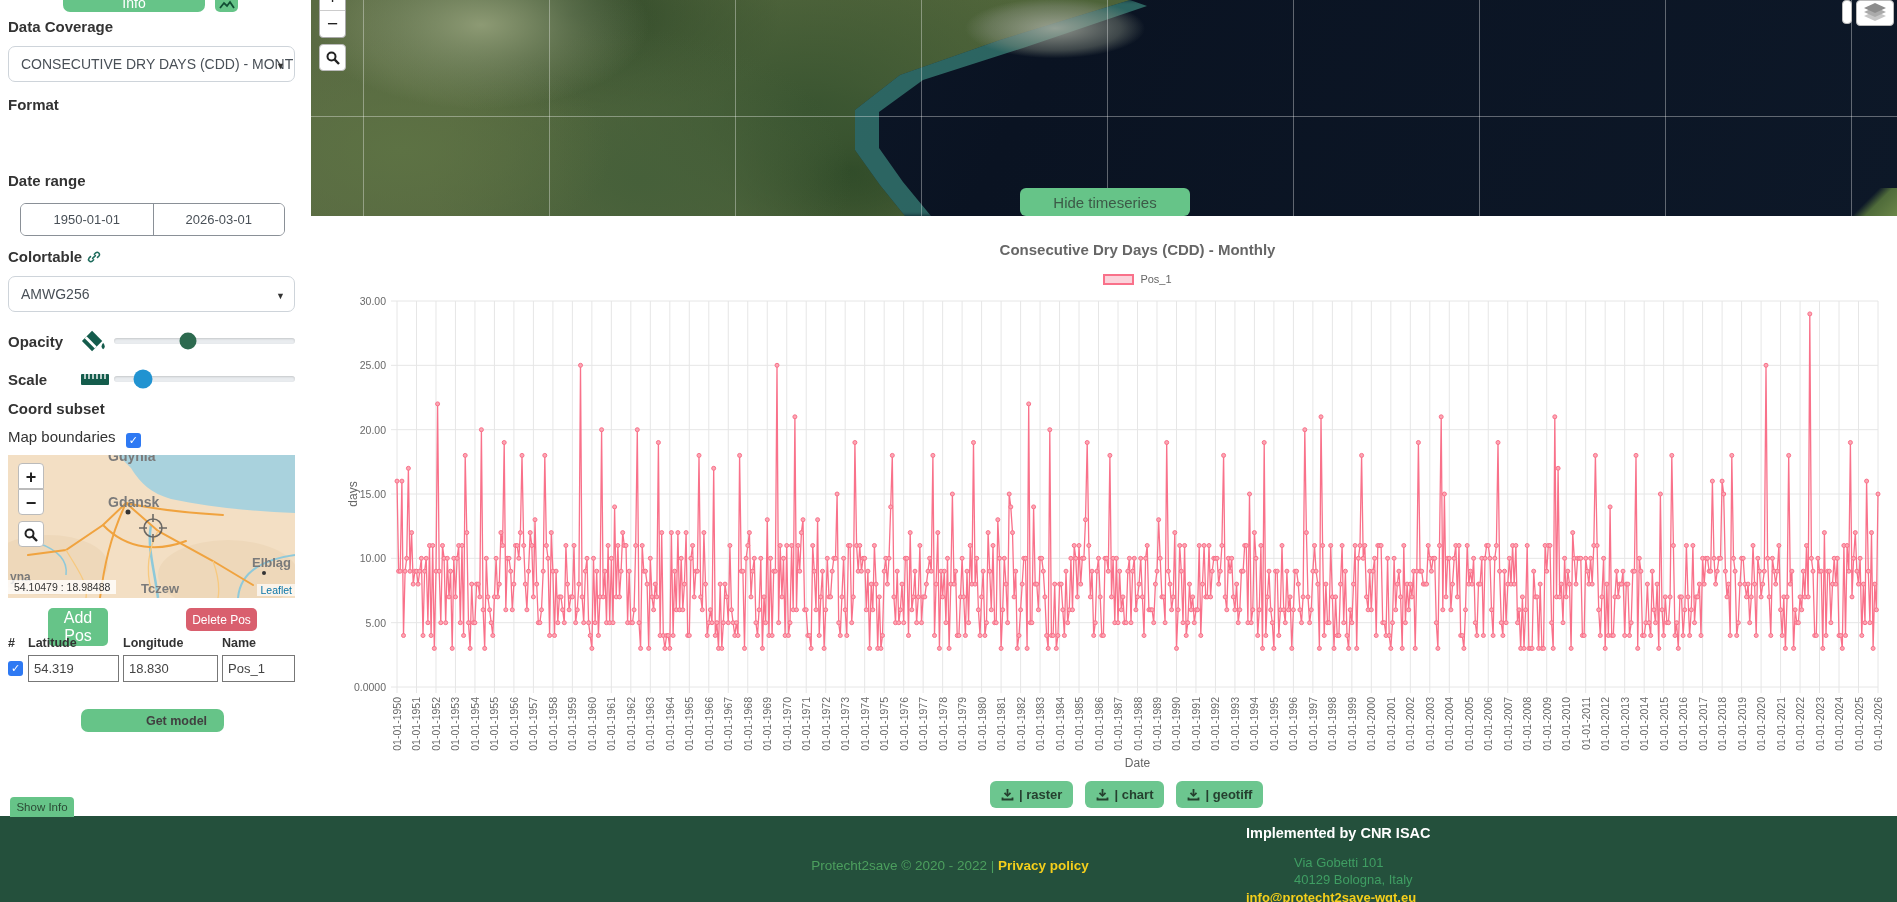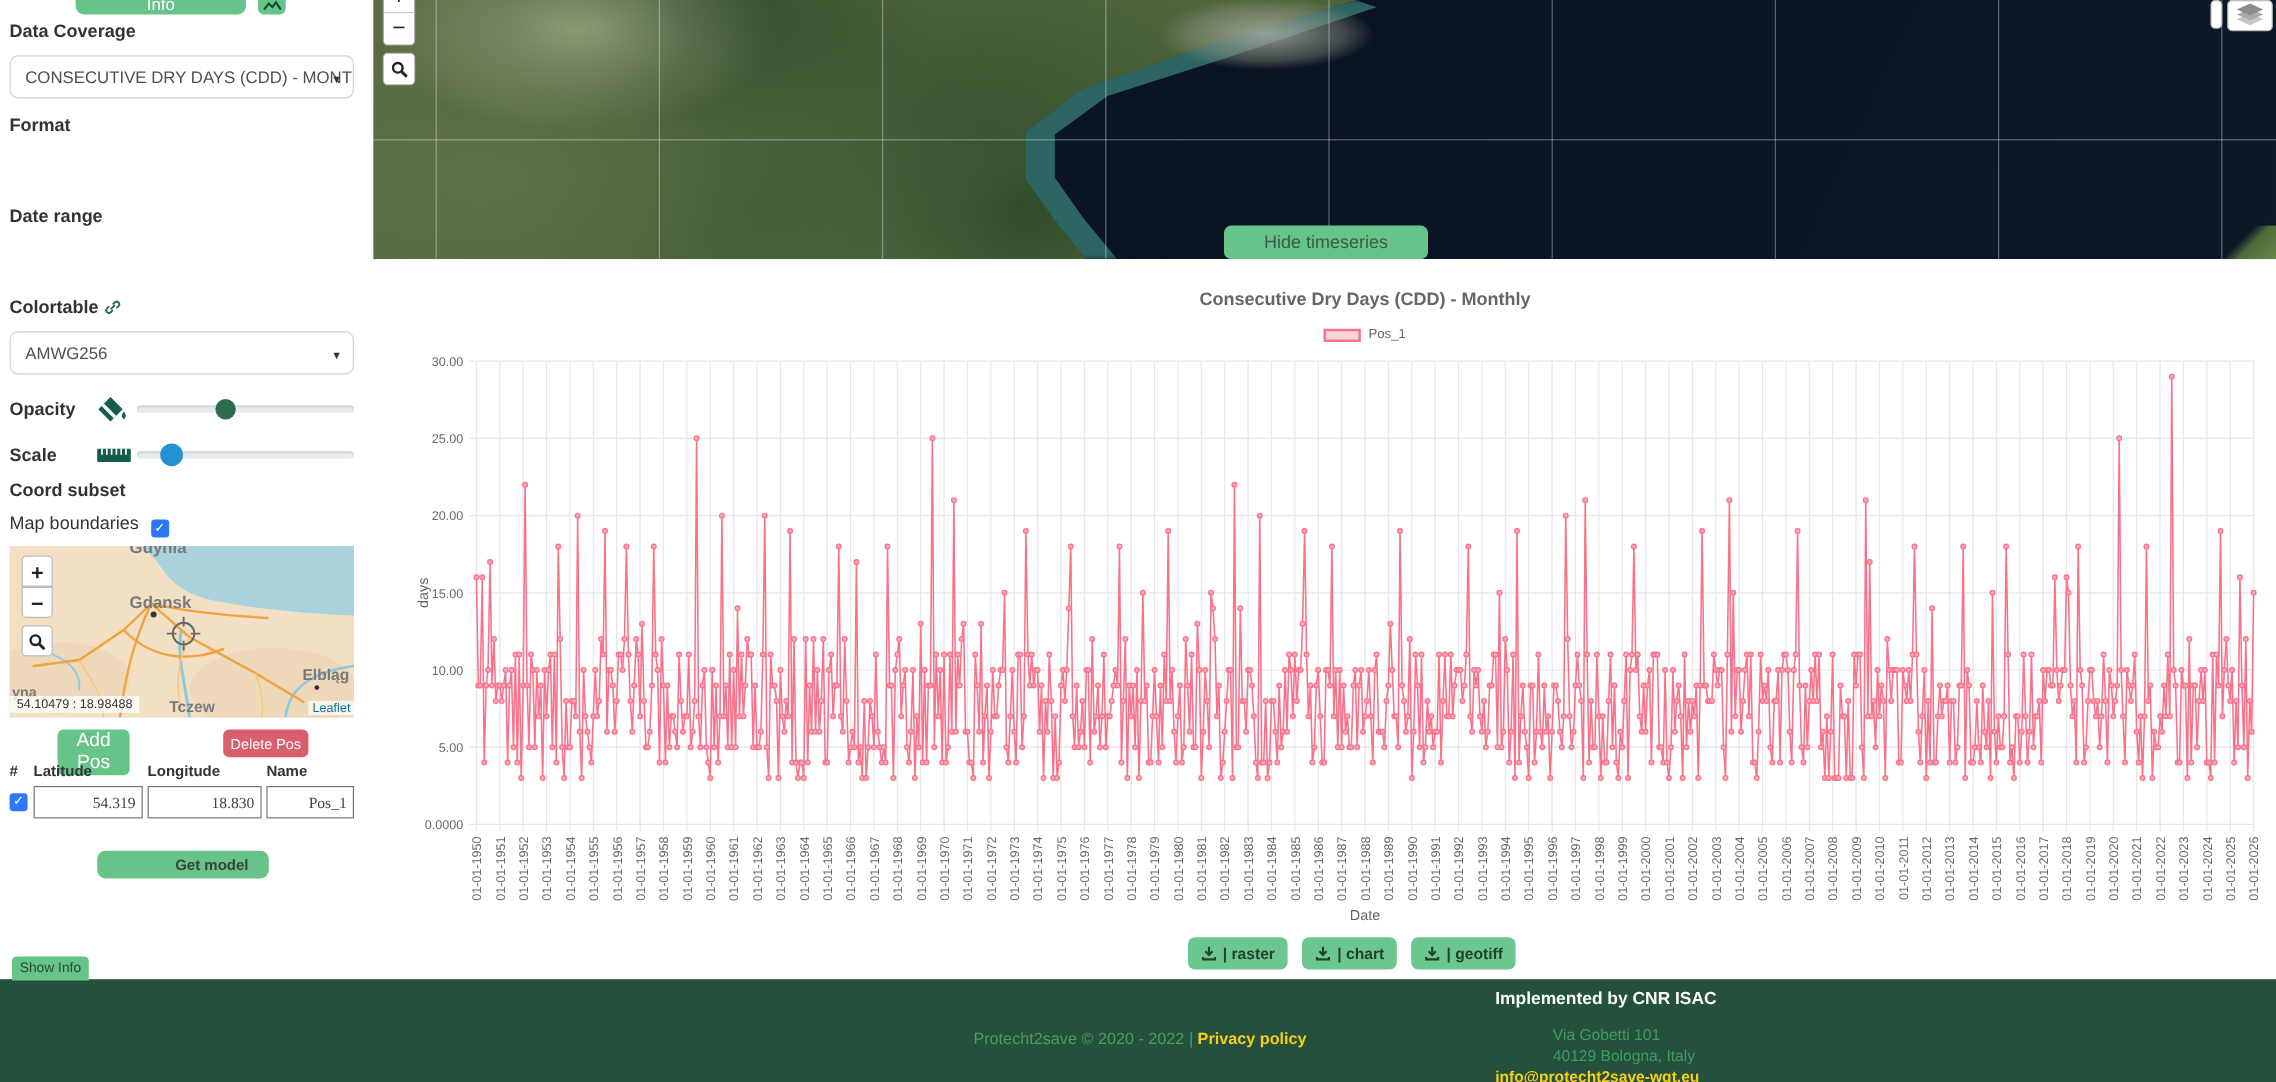--- a/index.html
+++ b/index.html
@@ -29,21 +29,21 @@
   #scale-thumb { left:16%; width:19px; height:19px; background:#2193d1; }
   .chk { display:inline-block; width:15px; height:15px; background:#2e79f3; border-radius:3px; color:#fff; font-size:11px; line-height:15px; text-align:center; cursor:pointer; }
   #minimap { position:absolute; left:8px; top:455px; width:287px; height:143px; overflow:hidden; background:#f3dfc4; }
   .lf-ctl { position:absolute; background:#fff; border:1px solid #bbb; border-radius:4px; color:#222; text-align:center; cursor:pointer; font-weight:bold; }
   #mm-coords { position:absolute; left:0; bottom:4px; background:rgba(255,255,255,.8); font-size:10.5px; color:#333; padding:1px 6px; }
   #mm-attr { position:absolute; right:0; bottom:2px; background:rgba(255,255,255,.7); font-size:10.5px; color:#0b76a8; padding:0 3px; }
   #add-pos { left:48px; top:608px; width:60px; height:38px; font-size:16px; border-radius:5px; }
   #delete-pos { left:186px; top:608px; width:71px; height:23px; font-size:12px; border-radius:5px; background:#d95f6e; color:#fff; border:none; cursor:pointer; }
   #pos-header { position:absolute; left:8px; top:636px; width:287px; display:grid; grid-template-columns:16px 91px 95px auto; column-gap:4px; font-size:12.5px; font-weight:bold; }
   #pos-row { position:absolute; left:8px; top:655px; width:287px; display:grid; grid-template-columns:16px 91px 95px auto; column-gap:4px; align-items:center; }
-  #pos-row input { width:100%; height:27px; border:1px solid #777; font-size:13px; color:#444; padding:0 5px; font-family:Liberation Serif, serif;text-align:right; }
+  #pos-row input { width:100%; height:27px; border:1px solid #777; font-size:13px; color:#444; padding:0 5px; font-family:Liberation Sans, sans-serif; }
   #get-model { left:81px; top:709px; width:143px; height:23px; font-size:12.5px; color:#404040; font-weight:bold;padding-left:48px; }
   #show-info { left:10px; top:797px; width:64px; height:20px; font-size:11.5px; border-radius:4px 4px 0 0; color:#2b4a35; z-index:20; }
 
   
   #map-region { position:absolute; left:311px; top:0; width:1586px; height:216px; overflow:hidden;
     background:
       radial-gradient(ellipse 240px 120px at 170px 25px, #8d9a74 0%, rgba(0,0,0,0) 70%),
       radial-gradient(ellipse 300px 160px at 90px 150px, #5d7244 0%, rgba(0,0,0,0) 70%),
       radial-gradient(ellipse 280px 200px at 330px 180px, #46603a 0%, rgba(0,0,0,0) 75%),
       radial-gradient(ellipse 360px 220px at 500px 110px, #3a5531 0%, rgba(0,0,0,0) 75%),
@@ -105,20 +105,24 @@
 
   <div class="s-label" style="top:18px">Data Coverage</div>
   <div class="sel" style="top:46px">
     <span>CONSECUTIVE DRY DAYS (CDD) - MONTHLY</span>
     <span class="caret">▼</span>
   </div>
 
   <div class="s-label" style="top:96px">Format</div>
 
   <div class="s-label" style="top:172px">Date range</div>
+  <div id="date-group">
+    <input value="1950-01-01" style="">
+    <input value="2026-03-01" style="">
+  </div>
 
   <div class="s-label" style="top:248px">
     <span>Colortable</span>
     <svg width="16" height="14" viewBox="0 0 20 20" style="vertical-align:-2px">
       <g stroke="#1d6b5c" stroke-width="2.2" fill="none" stroke-linecap="round">
         <path d="M8 12 L12 8"></path>
         <path d="M10.5 6 l2 -2 a3.2 3.2 0 0 1 4.5 4.5 l-2 2"></path>
         <path d="M9.5 14 l-2 2 a3.2 3.2 0 0 1 -4.5 -4.5 l2 -2"></path>
       </g>
     </svg>

